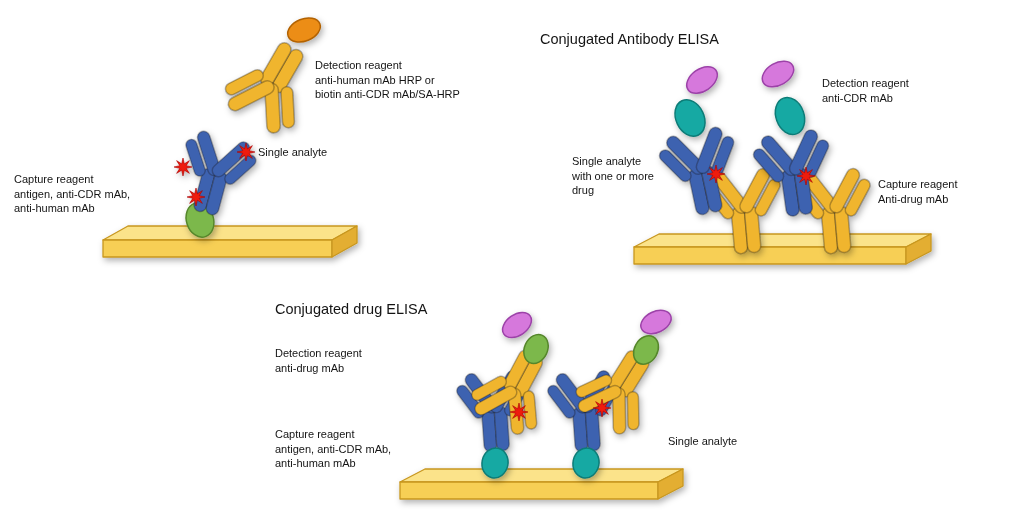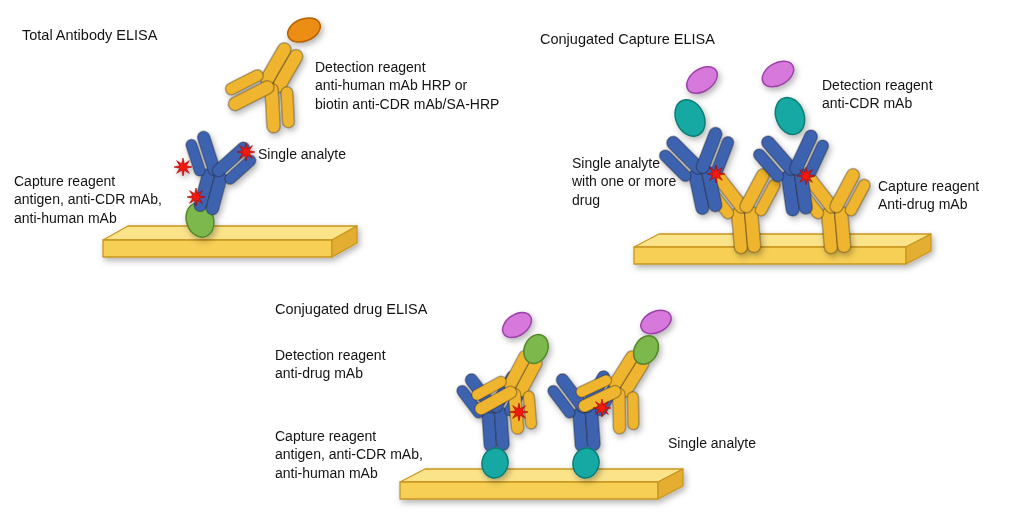--- a/index.html
+++ b/index.html
@@ -8,21 +8,21 @@
   .canvas {
     position: relative;
     width: 1010px;
     height: 526px;
     background: #ffffff;
     overflow: hidden;
   }
   .canvas > svg { position: absolute; left: 0; top: 0; }
   .label {
     position: absolute;
-    font-size: 14px;
+    font-size: 11px;
     line-height: 1.32;
     white-space: pre-line;
     color: #141414;
   }
   .panel-title { font-size: 14.5px; }
 </style>
 </head>
 <body>
 
 <div class="canvas">
@@ -104,30 +104,29 @@
         <use href="#ab" transform="translate(588,450) rotate(-4)" fill="#3E62B0"></use>
         <ellipse rx="13" ry="15" transform="translate(586,463) rotate(12)" stroke="#0D7C77" stroke-width="1.5" fill="#17A9A3"></ellipse>
         <use href="#ab" transform="translate(640,356) rotate(-148)" fill="#F0B52E"></use>
         <ellipse rx="16" ry="10.5" transform="translate(656,322) rotate(-25)" stroke="#9C42A8" stroke-width="1.5" fill="#D678DC"></ellipse>
         <ellipse rx="11.5" ry="15" transform="translate(646,350) rotate(30)" stroke="#55862B" stroke-width="1.5" fill="#7CB84B"></ellipse>
         <use href="#star8" transform="translate(602,408)" stroke="#A80000" stroke-width="0.6" fill="#EE1B0B"></use>
       </g>
     </g>
   </svg>
 
-  <div class="label panel-title" style="left:22px; top:26px;">Total Antibody ELISA</div>
   <div class="label" style="left:315px; top:58px;">Detection reagent
 anti-human mAb HRP or
 biotin anti-CDR mAb/SA-HRP</div>
   <div class="label" style="left:258px; top:145px;">Single analyte</div>
   <div class="label" style="left:14px; top:172px;">Capture reagent
 antigen, anti-CDR mAb,
 anti-human mAb</div>
 
-  <div class="label panel-title" style="left:540px; top:30px;">Conjugated Capture ELISA</div>
+  <div class="label panel-title" style="left:540px; top:30px;">Conjugated Antibody ELISA</div>
   <div class="label" style="left:822px; top:76px;">Detection reagent
 anti-CDR mAb</div>
   <div class="label" style="left:572px; top:154px;">Single analyte
 with one or more
 drug</div>
   <div class="label" style="left:878px; top:177px;">Capture reagent
 Anti-drug mAb</div>
 
   <div class="label panel-title" style="left:275px; top:300px;">Conjugated drug ELISA</div>
   <div class="label" style="left:275px; top:346px;">Detection reagent

